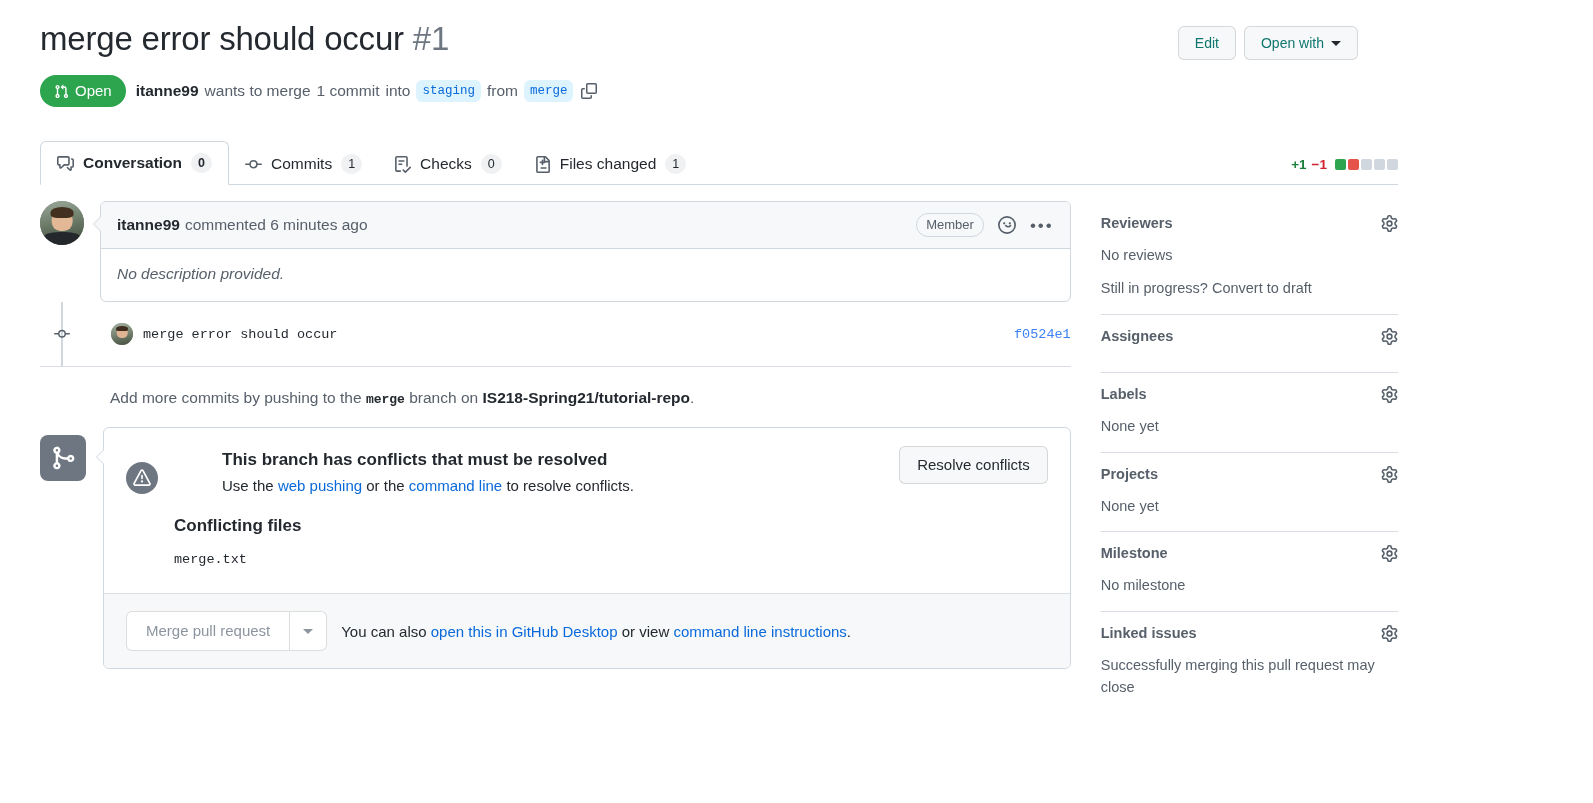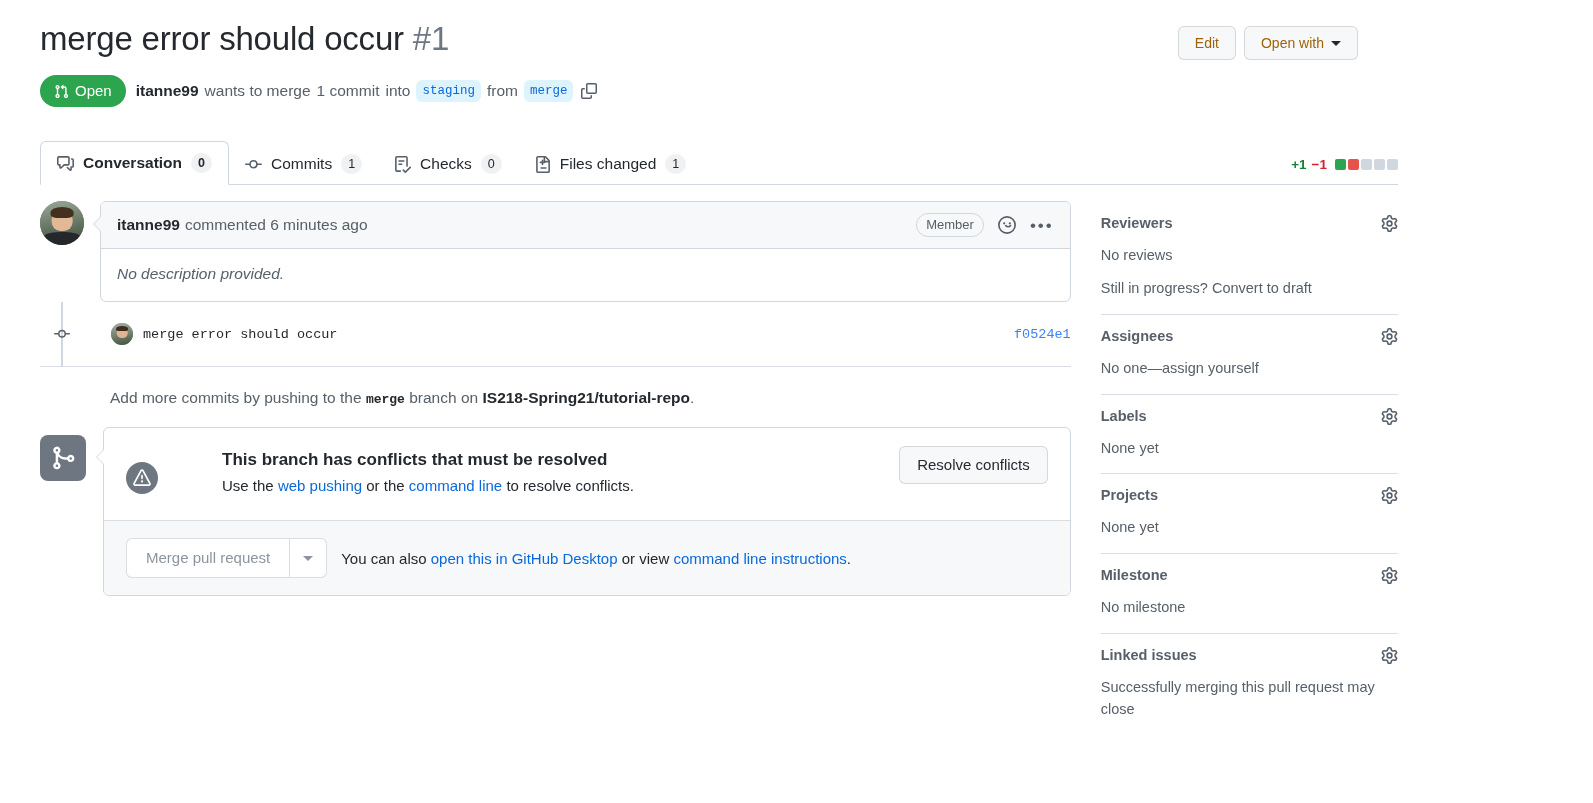--- a/index.html
+++ b/index.html
@@ -22,21 +22,21 @@
   }
   .pr-number { color: #6e7781; font-weight: 300; }
   .header-actions {
     position: absolute; right: 40px; top: 26px;
     display: flex; gap: 8px; align-items: center;
   }
   .btn {
     border: 1px solid rgba(27,31,36,0.15);
     background: #f6f8fa;
     border-radius: 6px;
-    font-size: 14px; color: #a16207;
+    font-size: 14px; color: #0f766e;
     padding: 6px 16px;
     font-family: "Liberation Sans", sans-serif;
     line-height: 20px;
     cursor: pointer;
     white-space: nowrap;
   }
   .btn-open-with { display: flex; align-items: center; gap: 7px; }
   .caret {
     width: 0; height: 0;
     border-left: 5px solid transparent;
@@ -484,20 +484,24 @@
                 <span>Use the</span>
                 <a class="lnk">web pushing</a>
                 <span>or the</span>
                 <a class="lnk">command line</a>
                 <span>to resolve conflicts.</span>
               </div>
             </div>
             <button class="resolve-btn">Resolve conflicts</button>
           </div>
 
+          <div class="conflict-files">
+            <div class="cf-title">Conflicting files</div>
+            <div class="cf-item">merge.txt</div>
+          </div>
 
           <div class="merge-footer">
             <span class="merge-btn-group">
               <button class="merge-btn">Merge pull request</button>
               <span class="merge-caret-btn">
                 <span class="merge-caret"></span>
               </span>
             </span>
             <span class="footer-note">
               <span>You can also</span>
@@ -523,21 +527,20 @@
         <div class="side-line">Still in progress? Convert to draft</div>
       </div>
 
       <div class="side-sec">
         <div class="side-title">Assignees</div>
         <span class="gear">
           <svg width="17" height="17" viewBox="0 0 16 16" fill="currentColor">
             <path d="M8 0a8.2 8.2 0 0 1 .701.031C9.444.095 9.99.645 10.16 1.29l.288 1.107c.018.066.079.158.212.224.231.114.454.243.668.386.123.082.233.09.299.071l1.103-.303c.644-.176 1.392.021 1.82.63.27.385.506.792.704 1.218.315.675.111 1.422-.364 1.891l-.814.806c-.049.048-.098.147-.088.294.016.257.016.515 0 .772-.01.147.039.246.088.294l.814.806c.475.469.679 1.216.364 1.891a7.977 7.977 0 0 1-.704 1.217c-.428.61-1.176.807-1.82.63l-1.103-.303c-.066-.019-.176-.011-.299.071a4.909 4.909 0 0 1-.668.386c-.133.066-.194.158-.212.224l-.288 1.107c-.17.645-.716 1.195-1.459 1.259a8.006 8.006 0 0 1-1.402 0c-.743-.064-1.289-.614-1.459-1.259l-.288-1.107c-.018-.066-.079-.158-.212-.224a4.908 4.908 0 0 1-.668-.386c-.123-.082-.233-.09-.299-.071l-1.103.303c-.644.176-1.392-.021-1.82-.63a8.12 8.12 0 0 1-.704-1.217c-.315-.675-.111-1.422.363-1.891l.815-.806c.05-.048.098-.147.088-.294a6.214 6.214 0 0 1 0-.772c.01-.147-.038-.246-.088-.294l-.815-.806C.635 6.045.431 5.298.746 4.623a7.92 7.92 0 0 1 .704-1.217c.428-.61 1.176-.807 1.82-.63l1.103.303c.066.019.176.011.299-.071.214-.143.437-.272.668-.386.133-.066.194-.158.212-.224L5.84 1.29c.17-.645.716-1.195 1.459-1.259A8.1 8.1 0 0 1 8 0Zm-.571 1.525c-.036.003-.108.036-.137.146l-.289 1.105c-.147.561-.549.967-.998 1.189-.173.086-.34.183-.5.29-.417.278-.97.423-1.529.27l-1.103-.303c-.109-.03-.175.016-.195.045-.22.312-.412.644-.573.99-.014.031-.021.11.059.19l.815.806c.411.406.562.957.53 1.456a4.709 4.709 0 0 0 0 .582c.032.499-.119 1.05-.53 1.456l-.815.806c-.081.08-.073.159-.059.19.162.346.353.677.573.989.02.03.085.076.195.046l1.102-.303c.56-.153 1.113-.008 1.53.27.161.107.328.204.501.29.447.222.85.629.997 1.189l.289 1.105c.029.109.101.143.137.146a6.6 6.6 0 0 0 1.142 0c.036-.003.108-.036.137-.146l.289-1.105c.147-.561.549-.967.998-1.189.173-.086.34-.183.5-.29.417-.278.97-.423 1.529-.27l1.103.303c.109.029.175-.016.195-.045.22-.313.411-.644.573-.99.014-.031.021-.11-.059-.19l-.815-.806c-.411-.406-.562-.957-.53-1.456a4.709 4.709 0 0 0 0-.582c-.032-.499.119-1.05.53-1.456l.815-.806c.081-.08.073-.159.059-.19a6.464 6.464 0 0 0-.573-.989c-.02-.03-.085-.076-.195-.046l-1.102.303c-.56.153-1.113.008-1.53-.27a4.44 4.44 0 0 0-.501-.29c-.447-.222-.85-.629-.997-1.189l-.289-1.105c-.029-.11-.101-.143-.137-.146a6.6 6.6 0 0 0-1.142 0ZM11 8a3 3 0 1 1-6 0 3 3 0 0 1 6 0ZM9.5 8a1.5 1.5 0 1 0-3.001.001A1.5 1.5 0 0 0 9.5 8Z"></path>
           </svg>
         </span>
-        <div class="side-line">No one—assign yourself</div>
       </div>
 
       <div class="side-sec">
         <div class="side-title">Labels</div>
         <span class="gear">
           <svg width="17" height="17" viewBox="0 0 16 16" fill="currentColor">
             <path d="M8 0a8.2 8.2 0 0 1 .701.031C9.444.095 9.99.645 10.16 1.29l.288 1.107c.018.066.079.158.212.224.231.114.454.243.668.386.123.082.233.09.299.071l1.103-.303c.644-.176 1.392.021 1.82.63.27.385.506.792.704 1.218.315.675.111 1.422-.364 1.891l-.814.806c-.049.048-.098.147-.088.294.016.257.016.515 0 .772-.01.147.039.246.088.294l.814.806c.475.469.679 1.216.364 1.891a7.977 7.977 0 0 1-.704 1.217c-.428.61-1.176.807-1.82.63l-1.103-.303c-.066-.019-.176-.011-.299.071a4.909 4.909 0 0 1-.668.386c-.133.066-.194.158-.212.224l-.288 1.107c-.17.645-.716 1.195-1.459 1.259a8.006 8.006 0 0 1-1.402 0c-.743-.064-1.289-.614-1.459-1.259l-.288-1.107c-.018-.066-.079-.158-.212-.224a4.908 4.908 0 0 1-.668-.386c-.123-.082-.233-.09-.299-.071l-1.103.303c-.644.176-1.392-.021-1.82-.63a8.12 8.12 0 0 1-.704-1.217c-.315-.675-.111-1.422.363-1.891l.815-.806c.05-.048.098-.147.088-.294a6.214 6.214 0 0 1 0-.772c.01-.147-.038-.246-.088-.294l-.815-.806C.635 6.045.431 5.298.746 4.623a7.92 7.92 0 0 1 .704-1.217c.428-.61 1.176-.807 1.82-.63l1.103.303c.066.019.176.011.299-.071.214-.143.437-.272.668-.386.133-.066.194-.158.212-.224L5.84 1.29c.17-.645.716-1.195 1.459-1.259A8.1 8.1 0 0 1 8 0Zm-.571 1.525c-.036.003-.108.036-.137.146l-.289 1.105c-.147.561-.549.967-.998 1.189-.173.086-.34.183-.5.29-.417.278-.97.423-1.529.27l-1.103-.303c-.109-.03-.175.016-.195.045-.22.312-.412.644-.573.99-.014.031-.021.11.059.19l.815.806c.411.406.562.957.53 1.456a4.709 4.709 0 0 0 0 .582c.032.499-.119 1.05-.53 1.456l-.815.806c-.081.08-.073.159-.059.19.162.346.353.677.573.989.02.03.085.076.195.046l1.102-.303c.56-.153 1.113-.008 1.53.27.161.107.328.204.501.29.447.222.85.629.997 1.189l.289 1.105c.029.109.101.143.137.146a6.6 6.6 0 0 0 1.142 0c.036-.003.108-.036.137-.146l.289-1.105c.147-.561.549-.967.998-1.189.173-.086.34-.183.5-.29.417-.278.97-.423 1.529-.27l1.103.303c.109.029.175-.016.195-.045.22-.313.411-.644.573-.99.014-.031.021-.11-.059-.19l-.815-.806c-.411-.406-.562-.957-.53-1.456a4.709 4.709 0 0 0 0-.582c-.032-.499.119-1.05.53-1.456l.815-.806c.081-.08.073-.159.059-.19a6.464 6.464 0 0 0-.573-.989c-.02-.03-.085-.076-.195-.046l-1.102.303c-.56.153-1.113.008-1.53-.27a4.44 4.44 0 0 0-.501-.29c-.447-.222-.85-.629-.997-1.189l-.289-1.105c-.029-.11-.101-.143-.137-.146a6.6 6.6 0 0 0-1.142 0ZM11 8a3 3 0 1 1-6 0 3 3 0 0 1 6 0ZM9.5 8a1.5 1.5 0 1 0-3.001.001A1.5 1.5 0 0 0 9.5 8Z"></path>
           </svg>
         </span>
         <div class="side-line">None yet</div>

